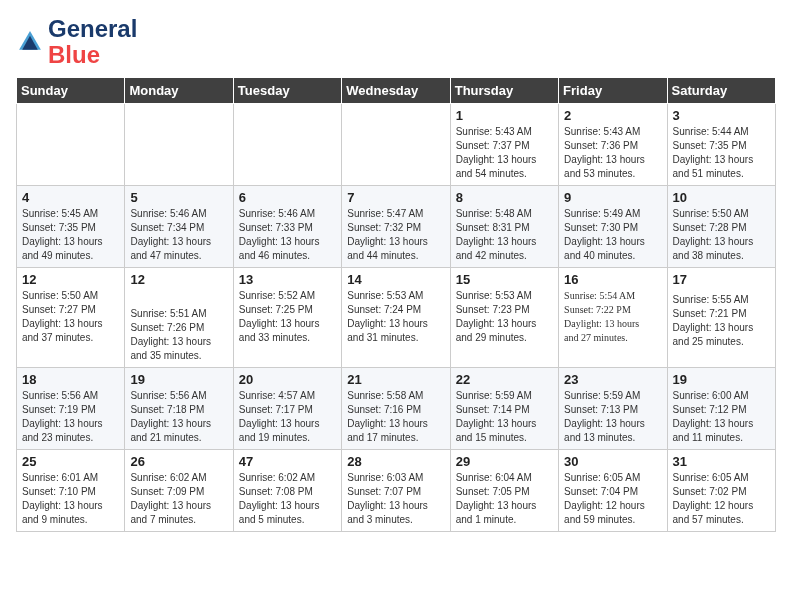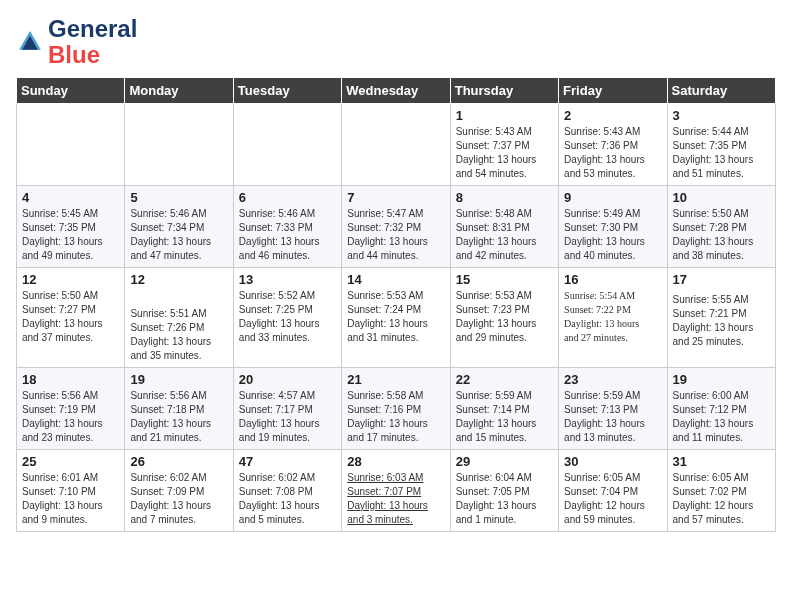--- a/index.html
+++ b/index.html
@@ -315,21 +315,21 @@
         </td>
         <td>
           <span class="day-num">47</span>
           <div class="day-info" style="white-space: pre-line;">Sunrise: 6:02 AM
 Sunset: 7:08 PM
 Daylight: 13 hours
 and 5 minutes.</div>
         </td>
         <td>
           <span class="day-num">28</span>
-          <div class="day-info" style="white-space: pre-line; text-decoration: underline;">Sunrise: 6:03 AM
+          <div class="day-info" style="white-space: pre-line;">Sunrise: 6:03 AM
 Sunset: 7:07 PM
 Daylight: 13 hours
 and 3 minutes.</div>
         </td>
         <td>
           <span class="day-num">29</span>
           <div class="day-info" style="white-space: pre-line;">Sunrise: 6:04 AM
 Sunset: 7:05 PM
 Daylight: 13 hours
 and 1 minute.</div>

